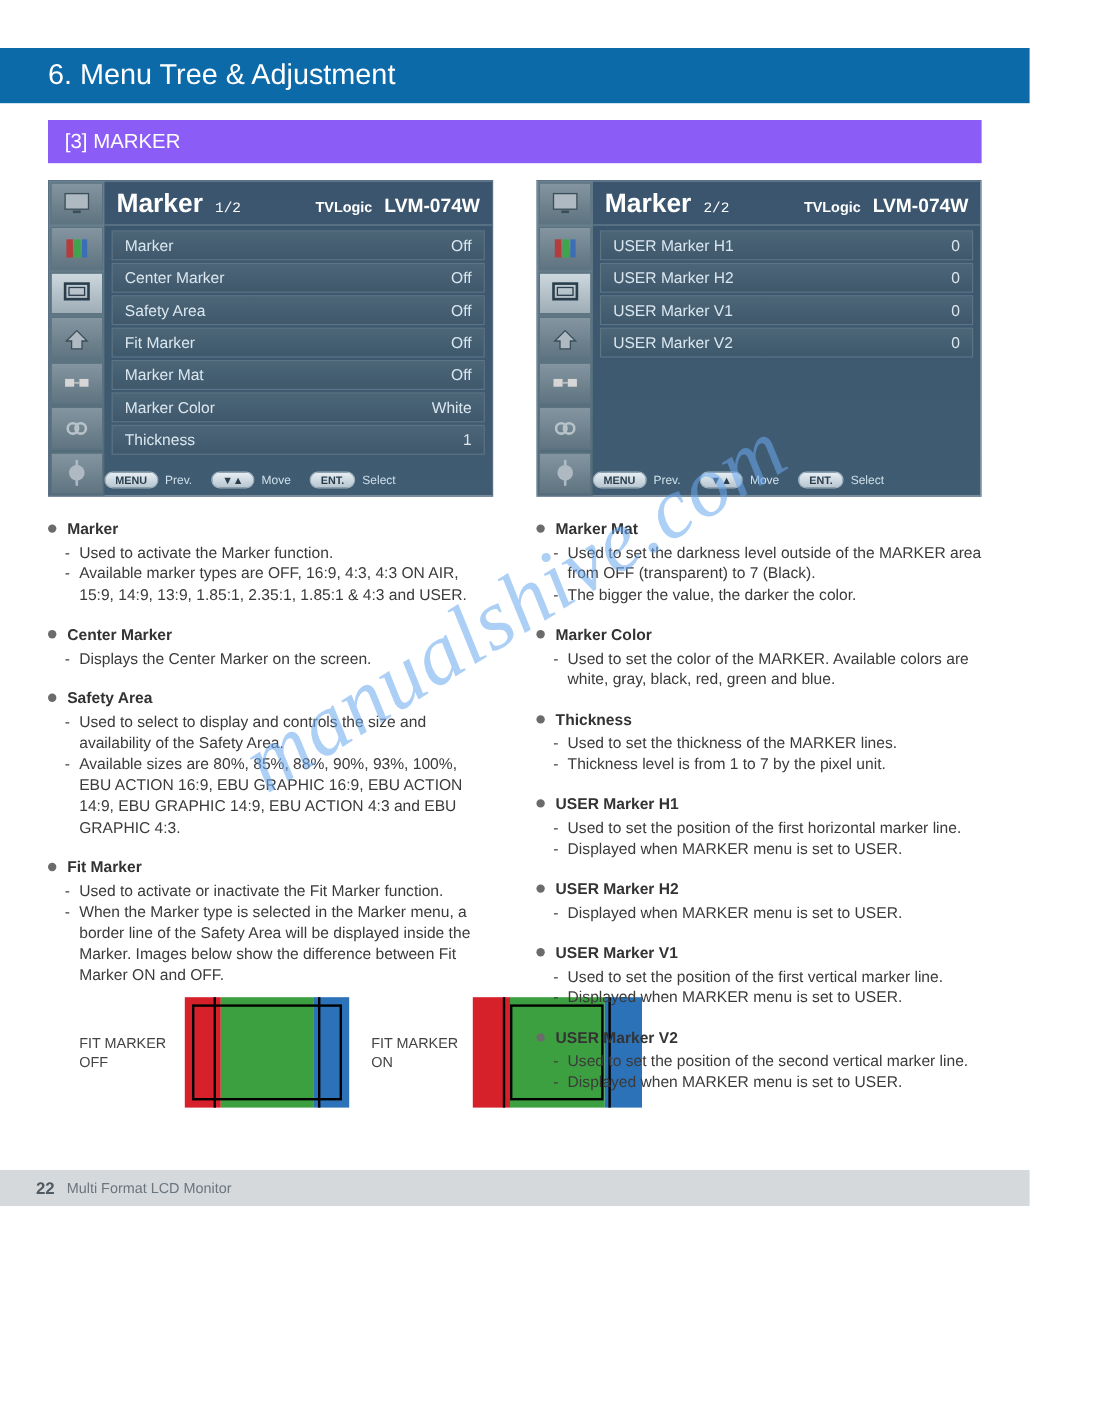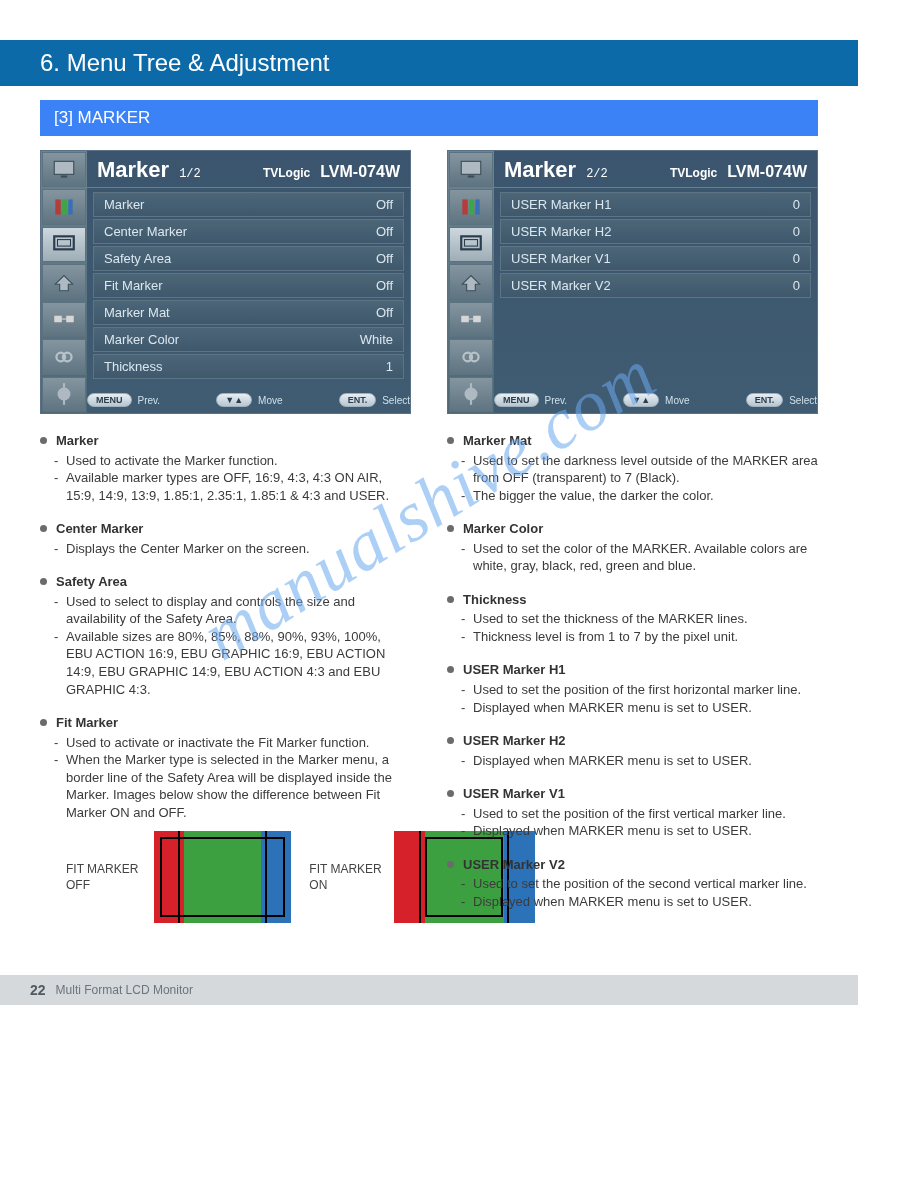--- a/index.html
+++ b/index.html
@@ -1,38 +1,38 @@
 <!DOCTYPE html>
 <html><head>
 <meta charset="utf-8">
 <style>
   * { box-sizing: border-box; margin: 0; padding: 0; }
   body { font-family: Arial, Helvetica, sans-serif; background: #fff; width: 918px; margin: 0 auto; color: #222; }
   .page { width: 858px; position: relative; }
   .top-spacer { height: 40px; background: #fff; }
   .banner { background: #0d6aa8; color: #fff; height: 46px; line-height: 46px; padding: 0 20px 0 40px; font-size: 24px; font-weight: 500; }
   .content { padding: 14px 40px 20px 40px; position: relative; }
-  .section-bar { background: #3b82f6; color: #fff; padding: 8px 14px; font-size: 17px; font-weight: 500; margin: 0 0 14px 0; }
+  .section-bar { background: #8b5cf6; color: #fff; padding: 8px 14px; font-size: 17px; font-weight: 500; margin: 0 0 14px 0; }
   .columns { display: flex; gap: 36px; }
   .col { flex: 1; min-width: 0; }
 
   
   .osd { display: flex; height: 264px; background: linear-gradient(#3a556d,#405c72); font-family: Verdana, Arial, sans-serif; border: 1px solid #5a7086; }
   .osd-side { width: 46px; background: linear-gradient(#6d8490,#4f6774); display: flex; flex-direction: column; }
   .osd-side .icon { flex: 1; border: 1px solid #5b7280; margin: 1px; background: linear-gradient(#8495a0,#5e7480); display:flex; align-items:center; justify-content:center; }
   .osd-side .icon svg { width: 26px; height: 26px; }
   .osd-main { flex: 1; display: flex; flex-direction: column; }
   .osd-hdr { display:flex; align-items: baseline; gap: 10px; color:#fff; padding: 6px 10px 4px 10px; border-bottom: 1px solid #6b8090; }
   .osd-title { font-size: 22px; font-weight: 700; flex: 0 0 auto; }
   .osd-page { font-size: 12px; margin-right: auto; font-family: Liberation Mono, monospace; }
   .osd-brand { font-size: 12px; font-weight: 700; margin-left: 10px; }
   .osd-model { font-size: 16px; font-weight: 700; }
   .osd-rows { flex: 1; padding: 4px 6px 0 6px; }
   .osd-row { display:flex; justify-content:space-between; align-items:center; color:#dbe7ef; font-size: 13px; padding: 4px 10px; background: linear-gradient(#4c6678,#3f586c); border: 1px solid #5d7485; margin-bottom: 2px; }
-  .osd-foot { display:flex; gap: 16px; justify-content:space-between; align-items:center; padding: 4px 0 6px 0; }
+  .osd-foot { display:flex; gap: 16px; justify-content:flex-start; align-items:center; padding: 4px 0 6px 0; }
   .pill { display:inline-flex; align-items:center; gap:6px; color:#cfe0ea; font-size:10px; }
   .pill .btn { background: linear-gradient(#e6eef4,#b8c6d0); color:#2a3d4c; font-size:9px; font-weight:700; padding: 1px 8px; border-radius: 10px; border:1px solid #9fb1bd; }
 
   
   .items { margin-top: 18px; }
   .item { position: relative; padding-left: 16px; margin-bottom: 16px; font-size: 13px; line-height: 1.35; color:#3b3b3b; }
   .item::before { content:""; position:absolute; left:0; top:5px; width:7px; height:7px; background:#6b6b6b; border-radius:50%; }
   .item-title { font-weight: 700; color:#333; margin-bottom: 2px; }
   .item-body .sub { padding-left: 10px; position: relative; }
   .item-body .sub::before { content:"- "; position:absolute; left:-2px; }

